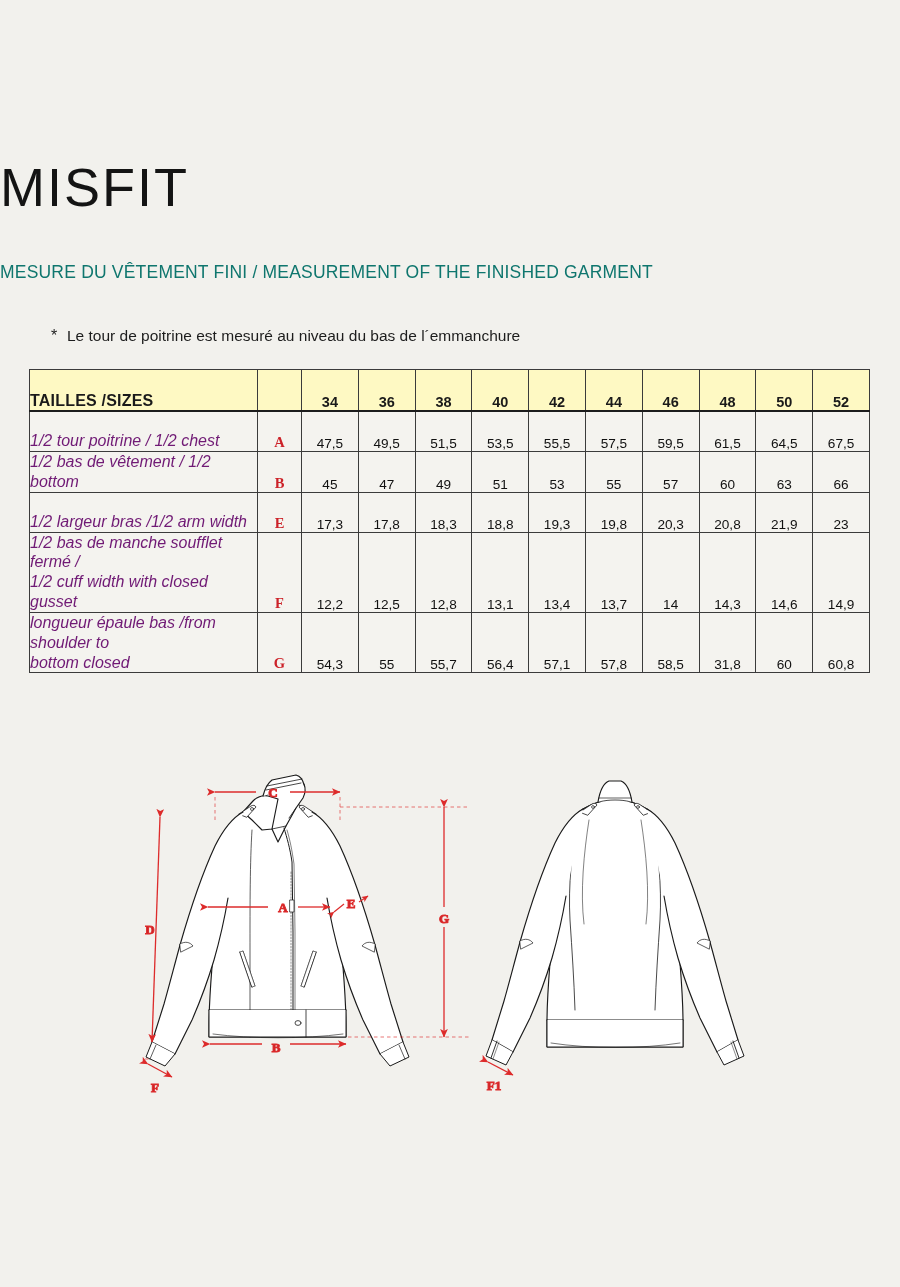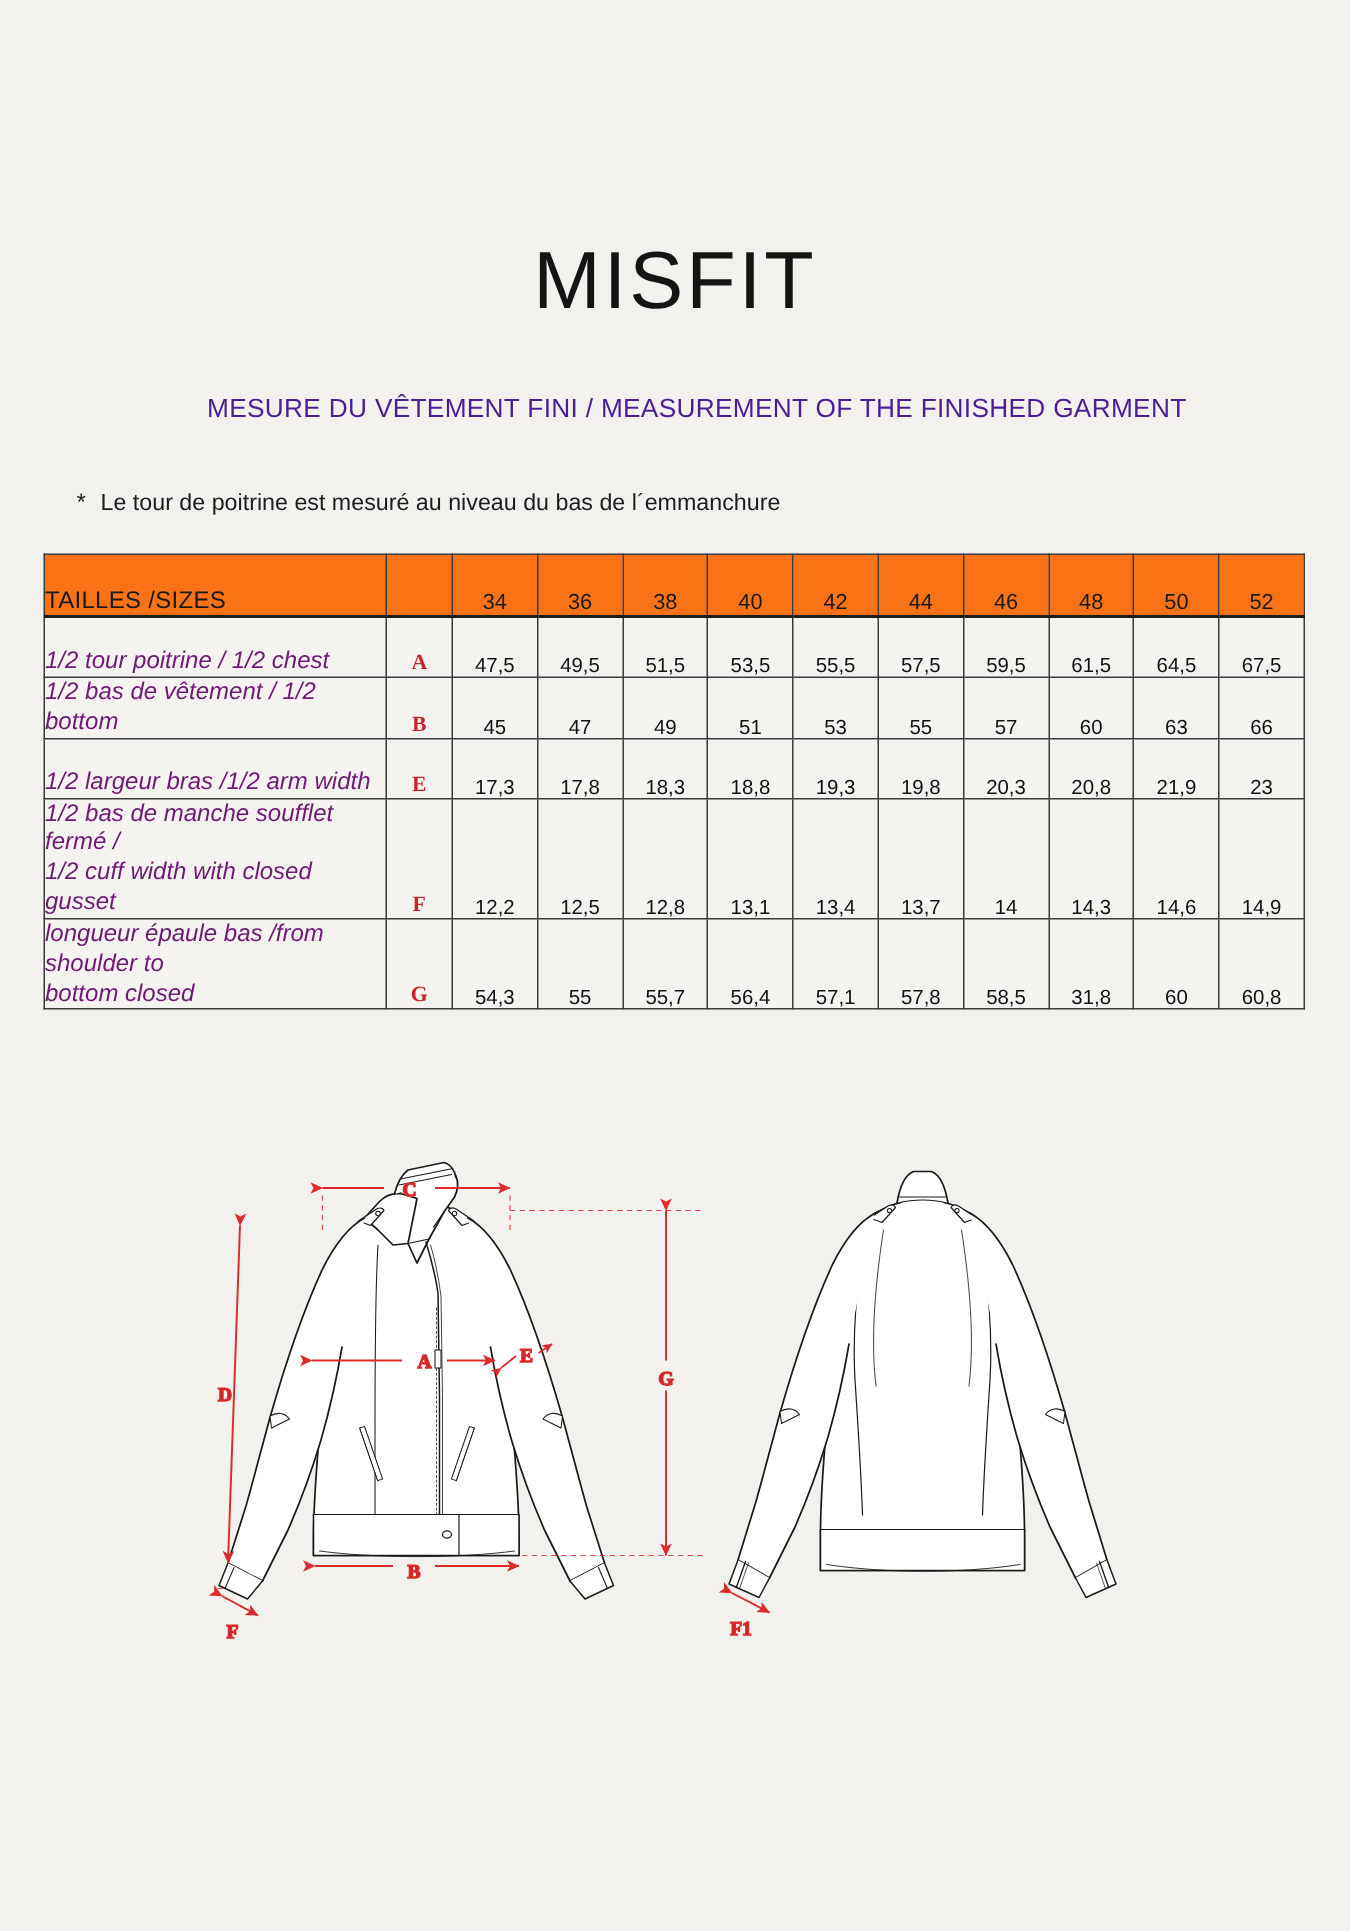--- a/index.html
+++ b/index.html
@@ -15,38 +15,37 @@
     color: #1a1a1a;
     overflow: hidden;
   }
 
   
   #brand-title {
     position: absolute;
     top: 160px;
     left: 0;
     width: 900px;
-    text-align: center;
     font-family: "Liberation Sans", sans-serif;
     font-size: 54px;
     font-weight: 300;
     letter-spacing: 2px;
     color: #141414;
     line-height: 1;
   }
   #subtitle {
     position: absolute;
     top: 262px;
     left: 0;
     width: 791px;
-    text-align: right;
+    text-align: left;
     font-size: 17.5px;
     font-weight: 400;
     letter-spacing: 0.2px;
-    color: #4c1d95;
+    color: #0f766e;
   }
   #note-row {
     position: absolute;
     top: 327px;
     left: 51px;
     font-size: 15.5px;
     color: #1d1d1d;
     white-space: nowrap;
   }
   #note-row .star {
@@ -65,24 +64,25 @@
     border-collapse: collapse;
     table-layout: fixed;
     background: #f4f3ef;
   }
   #size-table td, #size-table th {
     border: 1px solid #3b3b3b;
     padding: 0;
     margin: 0;
   }
   #size-table thead th {
-    background: #f97316;
+    background: #fef9c3;
     height: 40px;
     vertical-align: bottom;
     border-bottom: 2px solid #1c1c1c;
+    font-weight: bold;
   }
   .th-label {
     text-align: left;
     padding-left: 8px;
     padding-bottom: 4px;
     font-size: 16px;
     font-weight: 400;
     color: #1a1a1a;
     letter-spacing: 0.2px;
   }

